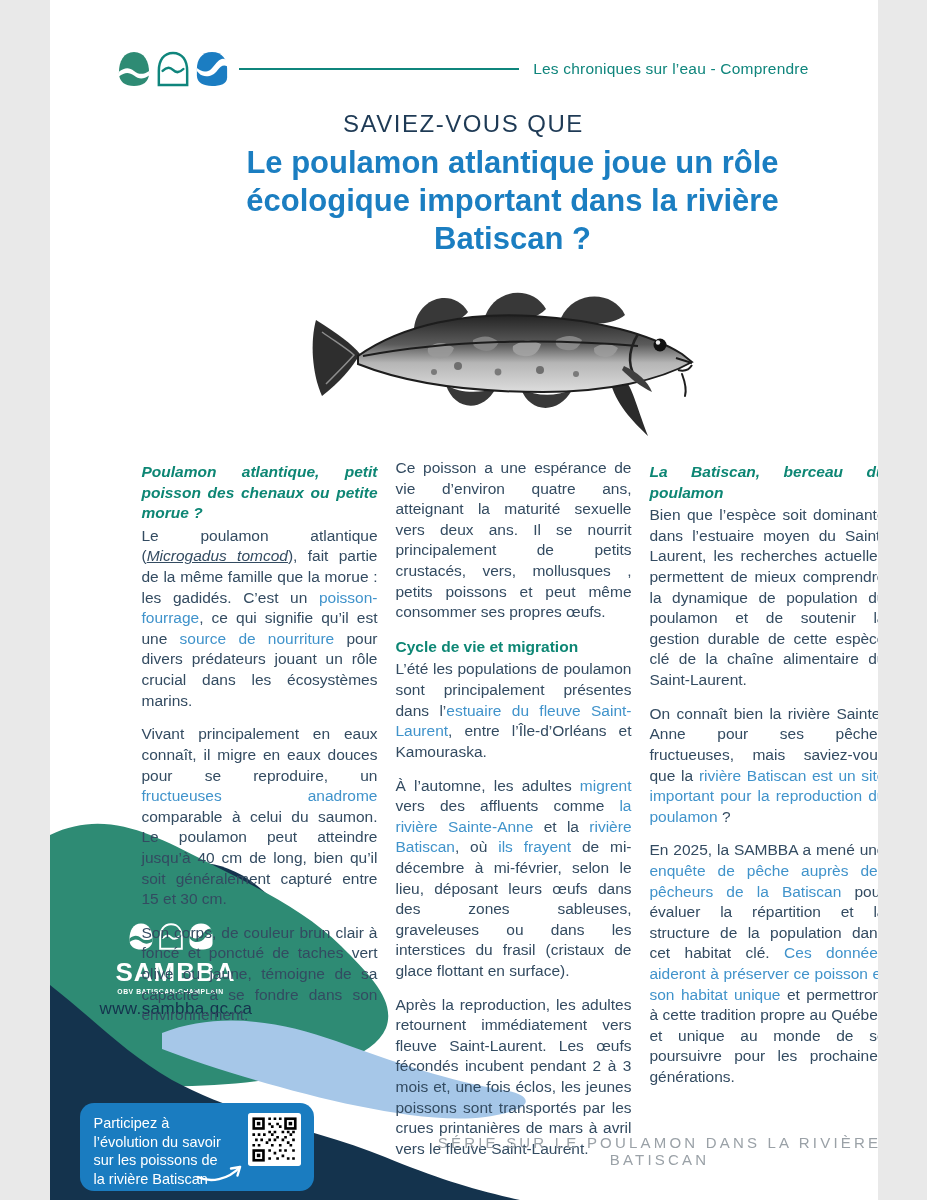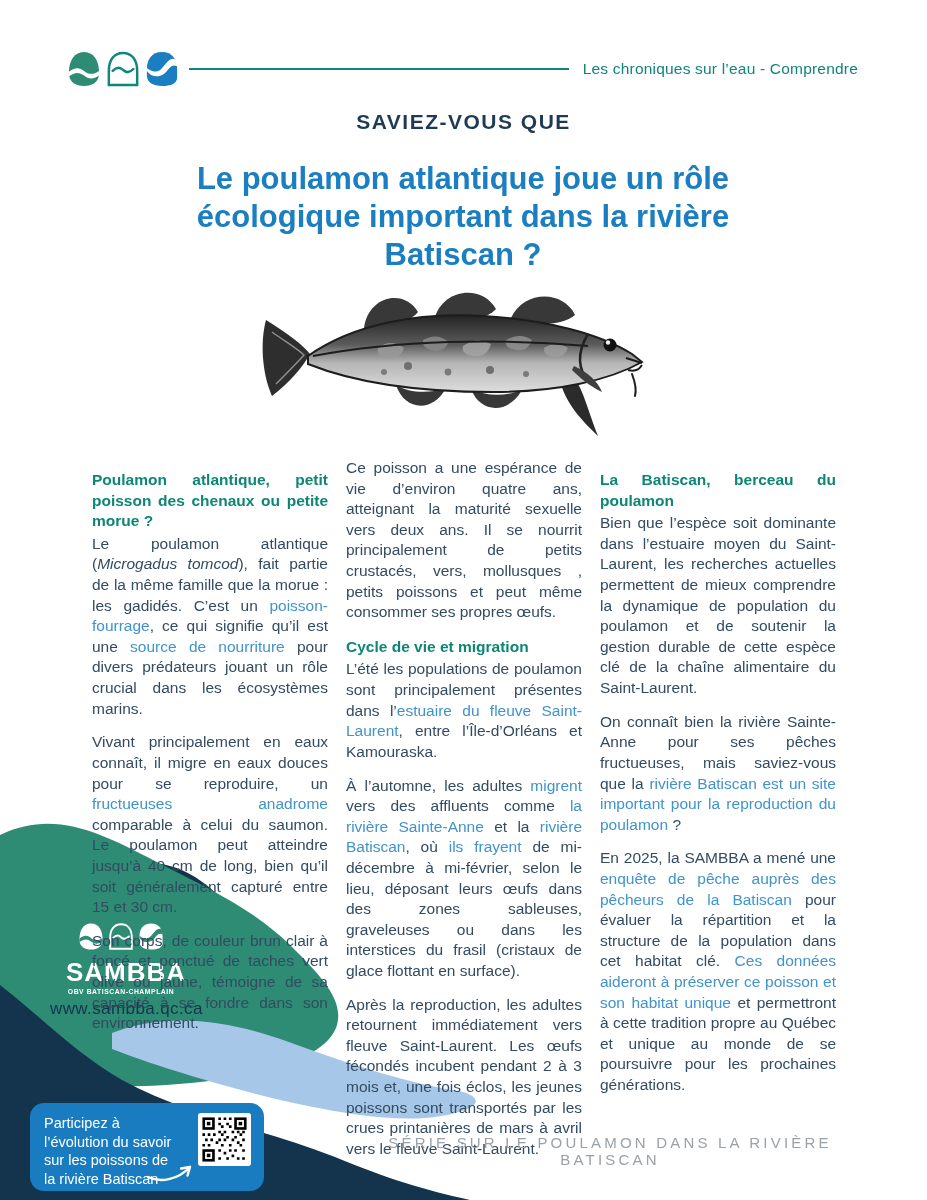--- a/index.html
+++ b/index.html
@@ -1,42 +1,42 @@
 <!DOCTYPE html>
 <html lang="fr"><head>
 <meta charset="utf-8">
 <style>
   html,body{margin:0;padding:0;background:#e9e9e9;}
-  .page{position:relative;width:927px;height:1200px;margin:0 auto;background:#ffffff;
+  .page{position:relative;width:828px;height:1200px;margin:0 auto;background:#ffffff;
         overflow:hidden;font-family:"Liberation Sans",sans-serif;}
 
   
   .header{position:absolute;top:46px;left:67px;right:69px;height:46px;display:flex;align-items:center;}
   .brand-icons{display:flex;gap:5px;align-items:center;flex:0 0 auto;}
   .brand-icons svg{display:block;}
   .header-rule{flex:1 1 auto;height:0;border-top:2px solid #0f857c;margin:0 14px 0 10px;}
   .header-tagline{flex:0 0 auto;color:#0f857c;font-size:15.5px;letter-spacing:.2px;}
 
   
   .kicker{position:absolute;top:110px;left:0;right:0;text-align:center;color:#1e3a55;
-          font-size:21px;font-weight:700;letter-spacing:1.5px;}
-  .headline{position:absolute;top:160px;left:153px;width:620px;text-align:center;color:#1b7ec1;
+          font-size:24px;font-weight:400;letter-spacing:1.5px;}
+  .headline{position:absolute;top:144px;left:153px;width:620px;text-align:center;color:#1b7ec1;
             font-size:31px;line-height:1.22;font-weight:700;}
 
   
   .fish-wrap{position:absolute;top:282px;left:258px;width:420px;height:160px;}
 
   
   .columns{position:absolute;top:458px;left:92px;width:744px;display:flex;gap:18px;}
   .col{flex:1 1 0;color:#334b61;font-size:15.5px;line-height:1.33;text-align:justify;}
   .col-heading{color:#0d8674;font-weight:700;margin:14px 0 2px 0;text-align:justify;}
-  .col-heading:first-child{margin-top:12px;}
+  .col-heading:first-child{margin-top:4px;font-style:italic;}
   .para{margin:0 0 13px 0;}
   .link{color:#4093cb;}
-  .italic{font-style:italic;}
+  .italic{font-style:italic;text-decoration:underline;}
 
   
   .footer-shapes{position:absolute;left:0;top:795px;width:505px;height:405px;}
   .sambba-logo{position:absolute;left:66px;top:922px;width:110px;text-align:center;color:#ffffff;}
   .sambba-logo .logo-icons{display:flex;justify-content:center;gap:4px;margin-bottom:4px;}
   .logo-name{font-size:26px;font-weight:700;letter-spacing:1px;line-height:1;}
   .logo-subtitle{font-size:6.8px;font-weight:700;letter-spacing:.55px;margin-top:3px;}
   .website{position:absolute;left:50px;top:999px;color:#14334d;font-size:17px;letter-spacing:.4px;}
 
   .participate-box{position:absolute;left:30px;top:1103px;width:234px;height:88px;

